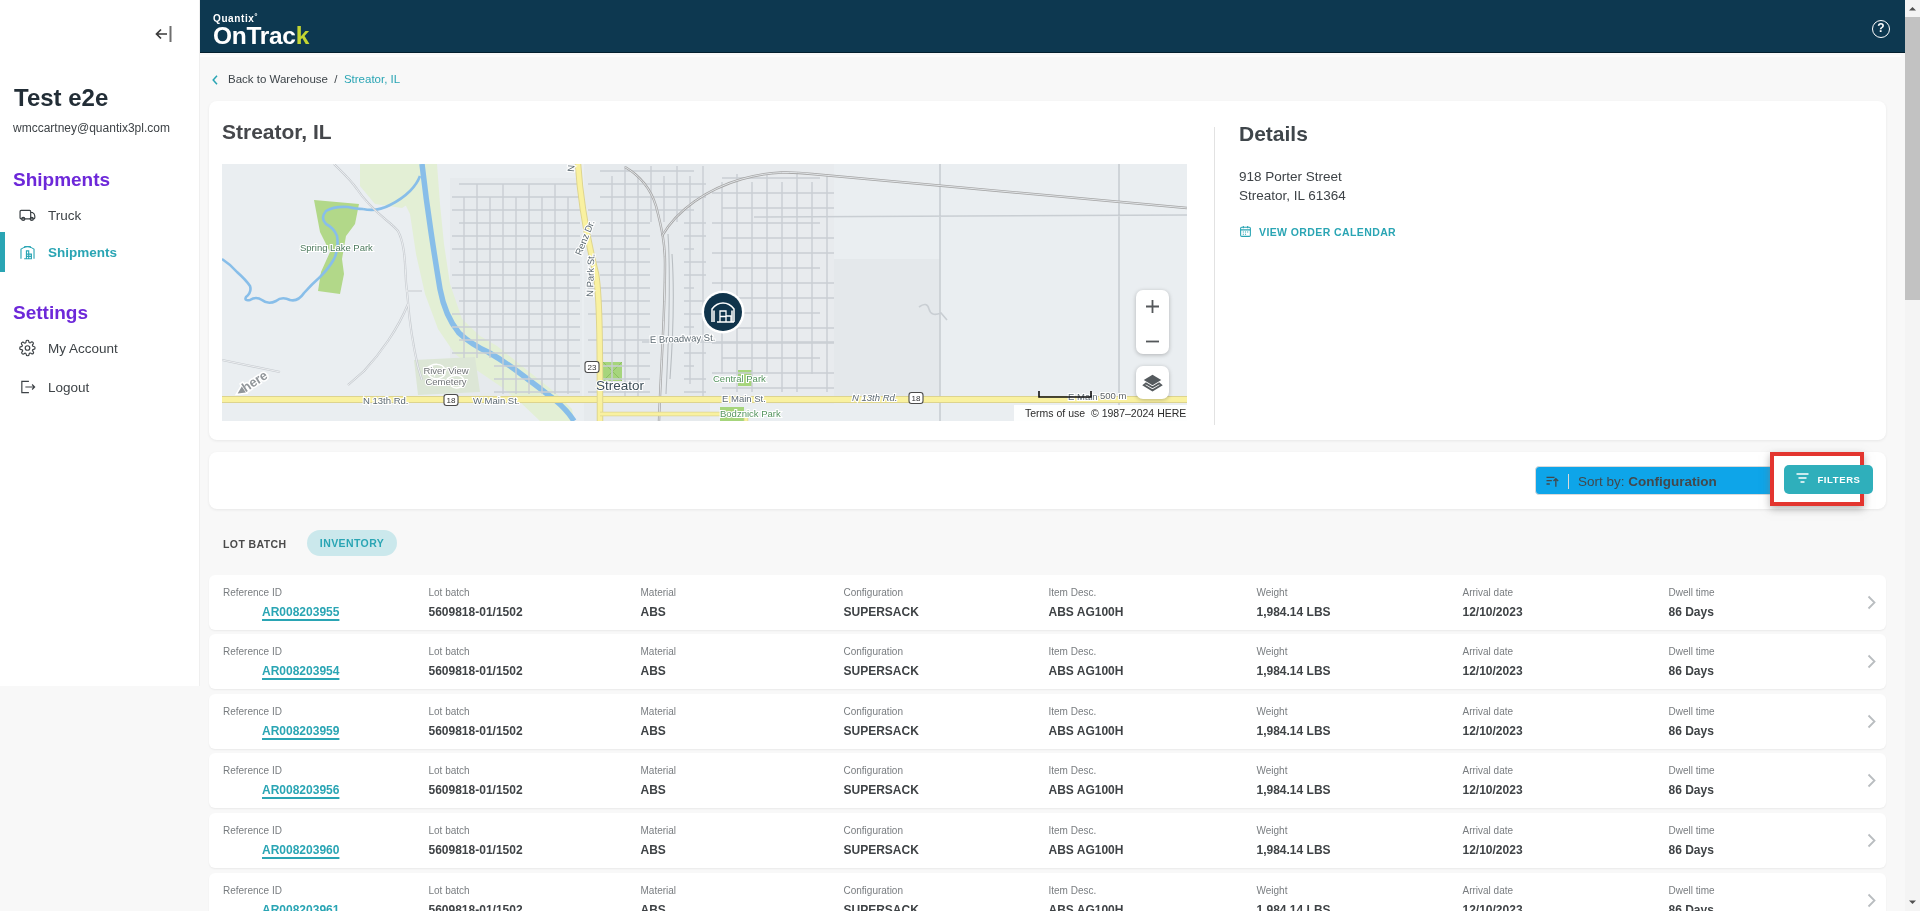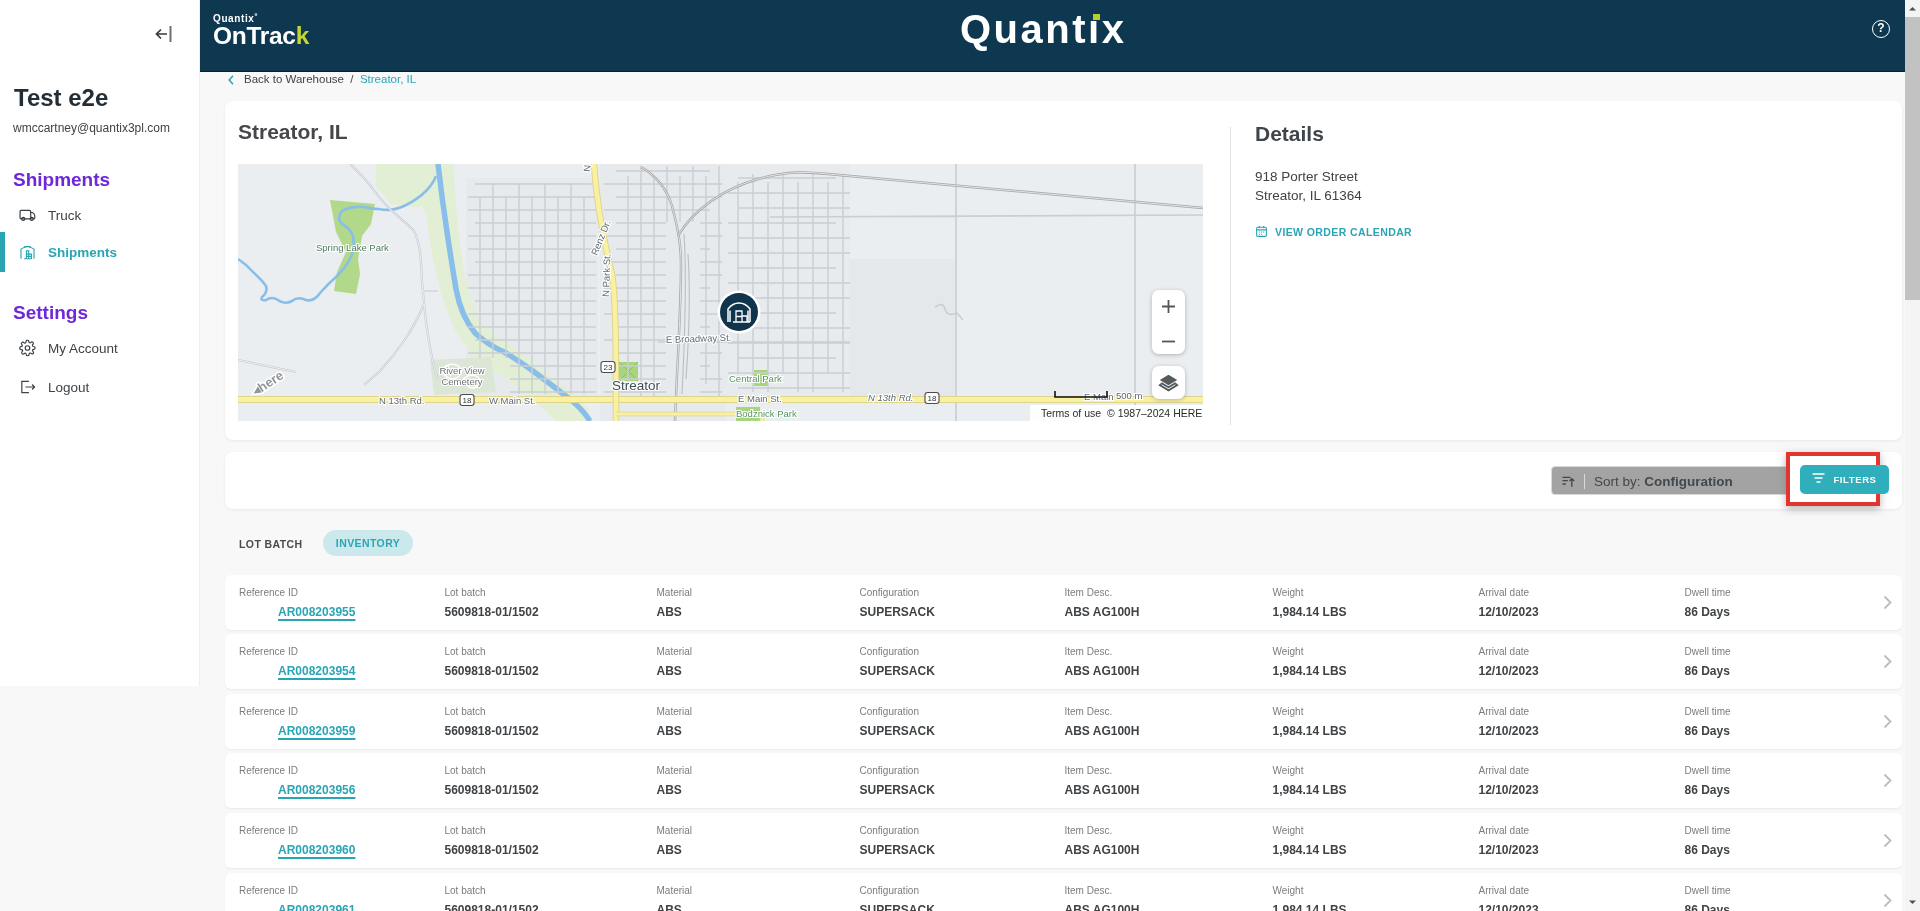--- a/index.html
+++ b/index.html
@@ -8,46 +8,46 @@
 .sidebar { position:absolute; left:0; top:0; width:200px; height:686px; background:#ffffff; z-index:5; border-right:1px solid #efefef; }
 .collapse { position:absolute; left:155px; top:25px; }
 .uname { position:absolute; left:14px; top:84px; font-size:24px; font-weight:bold; color:#222d36; }
 .uemail { position:absolute; left:13px; top:121px; font-size:12px; color:#3e4347; }
 .sect { position:absolute; left:13px; font-size:19px; font-weight:bold; color:#6d28d9; }
 .navitem { position:absolute; left:0; width:200px; height:40px; }
 .navitem .ic { position:absolute; left:19px; top:50%; transform:translateY(-50%); width:17px; height:17px; }
 .navitem .lbl { position:absolute; left:48px; top:50%; transform:translateY(-50%); font-size:13.5px; color:#3e4347; }
 .navitem.active .lbl { color:#2aa5b4; font-weight:bold; }
 .activebar { position:absolute; left:0; top:232px; width:5px; height:40px; background:#2aa5b4; }
-.header { position:absolute; left:200px; top:0; width:1705px; height:71px; background:#0d3850; z-index:4; box-shadow:0 1px 0 #04202f; }
+.header { position:absolute; left:200px; top:0; width:1705px; height:52px; background:#0d3850; z-index:4; box-shadow:0 1px 0 #04202f; }
 .logoleft { position:absolute; left:13px; top:13px; color:#fff; }
 .qsmall { font-size:10px; font-weight:bold; letter-spacing:0.6px; }
 .ontrack { font-size:24.5px; font-weight:bold; letter-spacing:-0.3px; margin-top:-2px; }
 .ontrack .k { color:#c3d532; }
 .centerlogo { position:absolute; left:760px; top:7px; color:#fff; font-size:40px; font-weight:bold; letter-spacing:2.5px; }
 .centerlogo .istem { position:relative; }
 .centerlogo .istem:after { content:""; position:absolute; left:5px; top:6.5px; width:6.5px; height:6.5px; background:#b7cf2d; }
 .helpq { position:absolute; right:15px; top:20px; width:18px; height:18px; border:1.5px solid #fff; border-radius:50%; color:#fff; font-size:12px; font-weight:bold; text-align:center; line-height:15px; }
-.content { position:absolute; left:212px; top:55px; width:1705px; height:856px; background:#f8f8f8; }
+.content { position:absolute; left:196px; top:55px; width:1705px; height:856px; background:#f8f8f8; }
 .crumb { position:absolute; left:16px; top:18px; font-size:11.5px; color:#3d4449; }
 .crumb .cur { color:#2aa5b4; }
 .card { position:absolute; background:#fff; border-radius:8px; box-shadow:0 1px 3px rgba(0,0,0,0.07); }
 .mapcard { left:13px; top:46px; width:1677px; height:339px; }
 .mapttl { position:absolute; left:13px; top:117px; font-size:21px; font-weight:bold; color:#45474b; top:19px; }
 .mapbox { position:absolute; left:13px; top:63px; width:965px; height:257px; overflow:hidden; background:#eaeef1; }
 .mapctl { position:absolute; background:#fff; border-radius:7px; box-shadow:0 1px 4px rgba(0,0,0,0.25); text-align:center; color:#54575a; }
 .vdiv { position:absolute; left:1005px; top:26px; width:1px; height:298px; background:#e2e2e2; }
 .details-t { position:absolute; left:1030px; top:21px; font-size:21px; font-weight:bold; color:#3f464b; }
 .addr { position:absolute; left:1030px; top:66px; font-size:13.5px; color:#3e4347; line-height:19px; }
 .voc { position:absolute; left:1030px; top:124px; font-size:10.5px; font-weight:bold; color:#2aa5b4; letter-spacing:0.4px; }
 .searchcard { left:13px; top:397px; width:1677px; height:57px; border-radius:8px; }
 .sinput { position:absolute; left:14px; top:14px; width:1301px; height:29px; border:1px solid #d9d9d9; border-radius:4px; background:#fff; }
 .sinput .ph { position:absolute; left:50px; top:7px; font-size:13.5px; color:#848e95; }
 .sinput .sep { position:absolute; left:41px; top:7px; width:1px; height:15px; background:#d9d9d9; }
-.sortbox { position:absolute; left:1326px; top:14px; width:270px; height:29px; border:1px solid #d9d9d9; border-radius:4px; background:#a3a3a3; }
+.sortbox { position:absolute; left:1326px; top:14px; width:270px; height:29px; border:1px solid #d9d9d9; border-radius:4px; background:#0ea5e9; }
 .sortbox .sep { position:absolute; left:32px; top:7px; width:1px; height:15px; background:#d9d9d9; }
 .sortbox .txt { position:absolute; left:42px; top:6.5px; font-size:13.5px; color:#43484c; }
 .redbox { position:absolute; left:1574px; top:397px; width:94px; height:54px; background:#fff; border:4px solid #e3352f; box-shadow:0 3px 8px rgba(120,120,120,0.55); z-index:6; }
 .filterbtn { position:absolute; left:10px; top:9px; width:89px; height:29px; background:#2fafbb; border-radius:5px; color:#fff; font-size:9.5px; font-weight:bold; letter-spacing:0.6px; text-align:center; line-height:29px; }
 .lotbatch { position:absolute; left:27px; top:483px; font-size:10.5px; font-weight:bold; color:#4a4a4a; letter-spacing:0.4px; }
 .invpill { position:absolute; left:111px; top:475px; width:90px; height:26px; background:#cbe8ec; border-radius:13px; color:#2aa5b4; font-size:10.5px; font-weight:bold; letter-spacing:0.4px; text-align:center; line-height:26px; }
 .row { position:absolute; left:13px; width:1677px; height:55px; background:#fff; border-radius:6px; box-shadow:0 1px 2px rgba(0,0,0,0.06); }
 .cell { position:absolute; top:0; }
 .cell .l { position:absolute; top:12px; font-size:10px; color:#797d80; white-space:nowrap; }
 .cell .v { position:absolute; top:30px; font-size:12px; font-weight:bold; color:#3f4346; white-space:nowrap; }
@@ -57,21 +57,20 @@
 .sb .thumb { position:absolute; left:0; top:17px; width:15px; height:283px; background:#c2c2c2; }
 .sb .arr { position:absolute; left:0; width:15px; height:17px; }
 </style>
 </head>
 <body>
 <div class="header">
   <div class="logoleft">
     <div class="qsmall">Quantix˚</div>
     <div class="ontrack">OnTrac<span class="k">k</span></div>
   </div>
-  <div class="centerlogo">Quant<span class="istem">ı</span>x</div>
   <div class="helpq">?</div>
 </div>
 
 <div class="sidebar">
   <div class="collapse"><svg width="17" height="18" viewBox="0 0 17 18" fill="none">
         <path d="M15.5 1v16" stroke="#6e6e6e" stroke-width="2"></path>
         <path d="M1.5 9h10.5 M6 4.5L1.5 9L6 13.5" stroke="#3a3a3a" stroke-width="1.7"></path>
       </svg></div>
   <div class="uname">Test e2e</div>
   <div class="uemail">wmccartney@quantix3pl.com</div>

